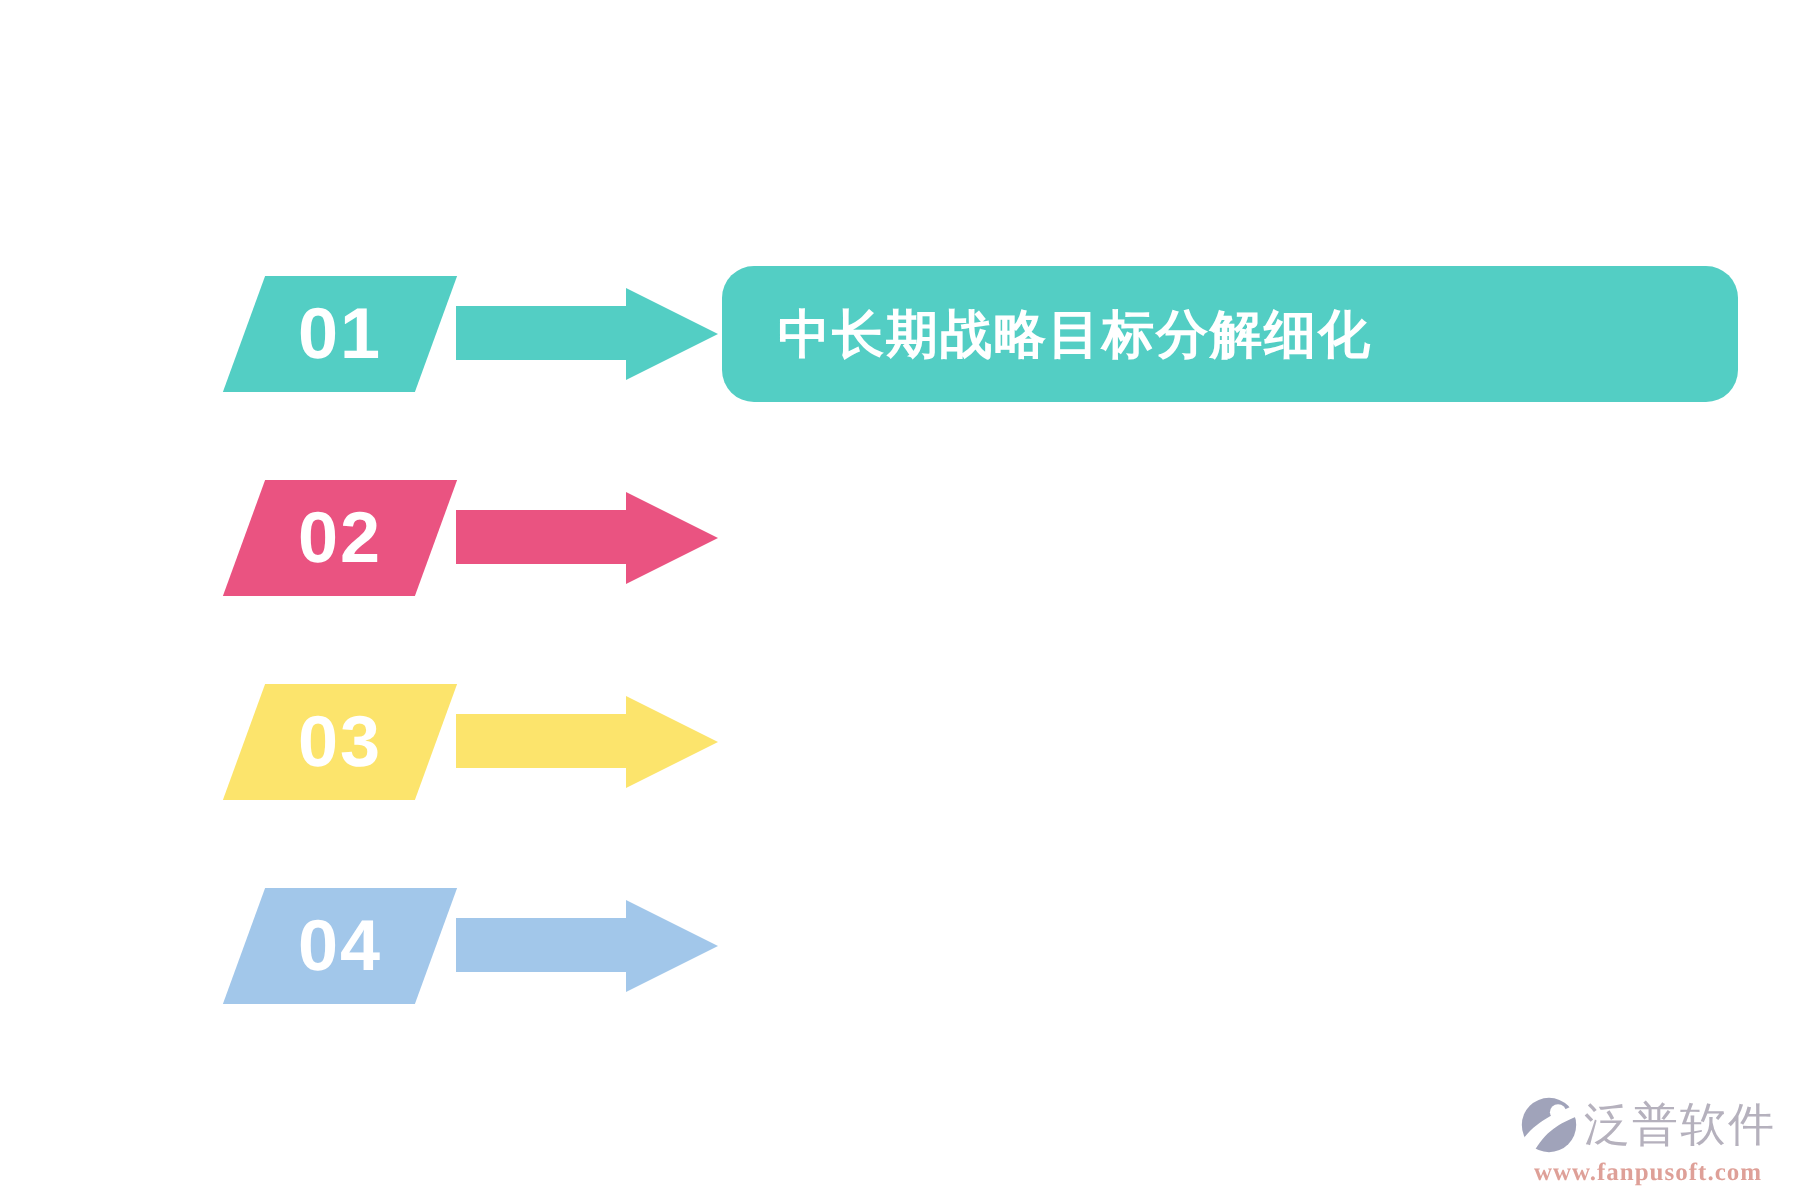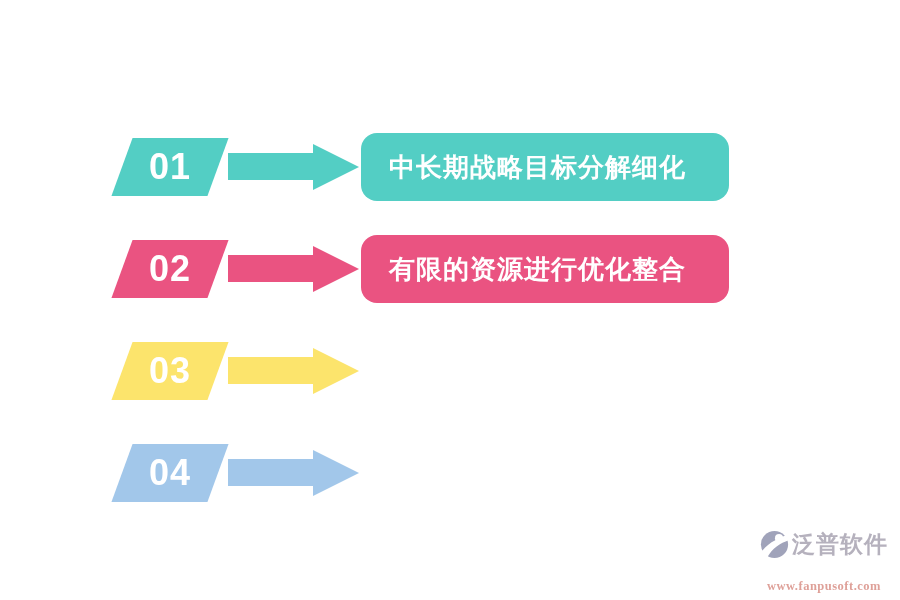--- a/index.html
+++ b/index.html
@@ -45,21 +45,21 @@
     width: 0; height: 0;
     border-top: 23px solid transparent;
     border-bottom: 23px solid transparent;
     border-left: 46px solid var(--accent);
   }
 
   
   .box {
     position: absolute;
     left: 361px; top: 0;
-    width: 368px; height: 68px;
+    width: 508px; height: 68px;
     background: var(--accent);
     border-radius: 16px;
     display: flex; align-items: center;
     padding-left: 28px;
   }
   .box .label {
     color: #ffffff;
     font-size: 26px;
     font-weight: bold;
     letter-spacing: 1px;
@@ -70,29 +70,29 @@
   .watermark {
     position: absolute;
     right: 12px; bottom: 6px;
     text-align: center;
     opacity: 0.85;
   }
   .wm-top { display: flex; align-items: center; justify-content: flex-start; gap: 3px; }
   .wm-logo { width: 29px; height: 29px; display: inline-block; }
   .wm-brand {
     font-size: 23px;
-    font-weight: bold;
+    font-weight: normal;
     letter-spacing: 1px;
     font-family: "Liberation Serif", "DejaVu Serif", serif;
   }
   .wm-url {
     font-size: 12.5px;
     font-weight: bold;
     letter-spacing: 0.5px;
-    margin-top: 19px;
+    margin-top: 1px;
     font-family: "Liberation Serif", "DejaVu Serif", serif;
   }
 </style>
 </head>
 <body>
 
 <div class="canvas">
 
   <div class="rows">
 
@@ -106,23 +106,20 @@
         <span class="label">中长期战略目标分解细化</span>
       </div>
     </div>
 
     <div class="row" style="--accent: #EA5381;">
       <div class="para">
         <span class="num">02</span>
       </div>
       <div class="shaft"></div>
       <div class="head"></div>
-      <div class="box">
-        <span class="label">有限的资源进行优化整合</span>
-      </div>
     </div>
 
     <div class="row" style="--accent: #FCE46C;">
       <div class="para">
         <span class="num">03</span>
       </div>
       <div class="shaft"></div>
       <div class="head"></div>
     </div>
 

